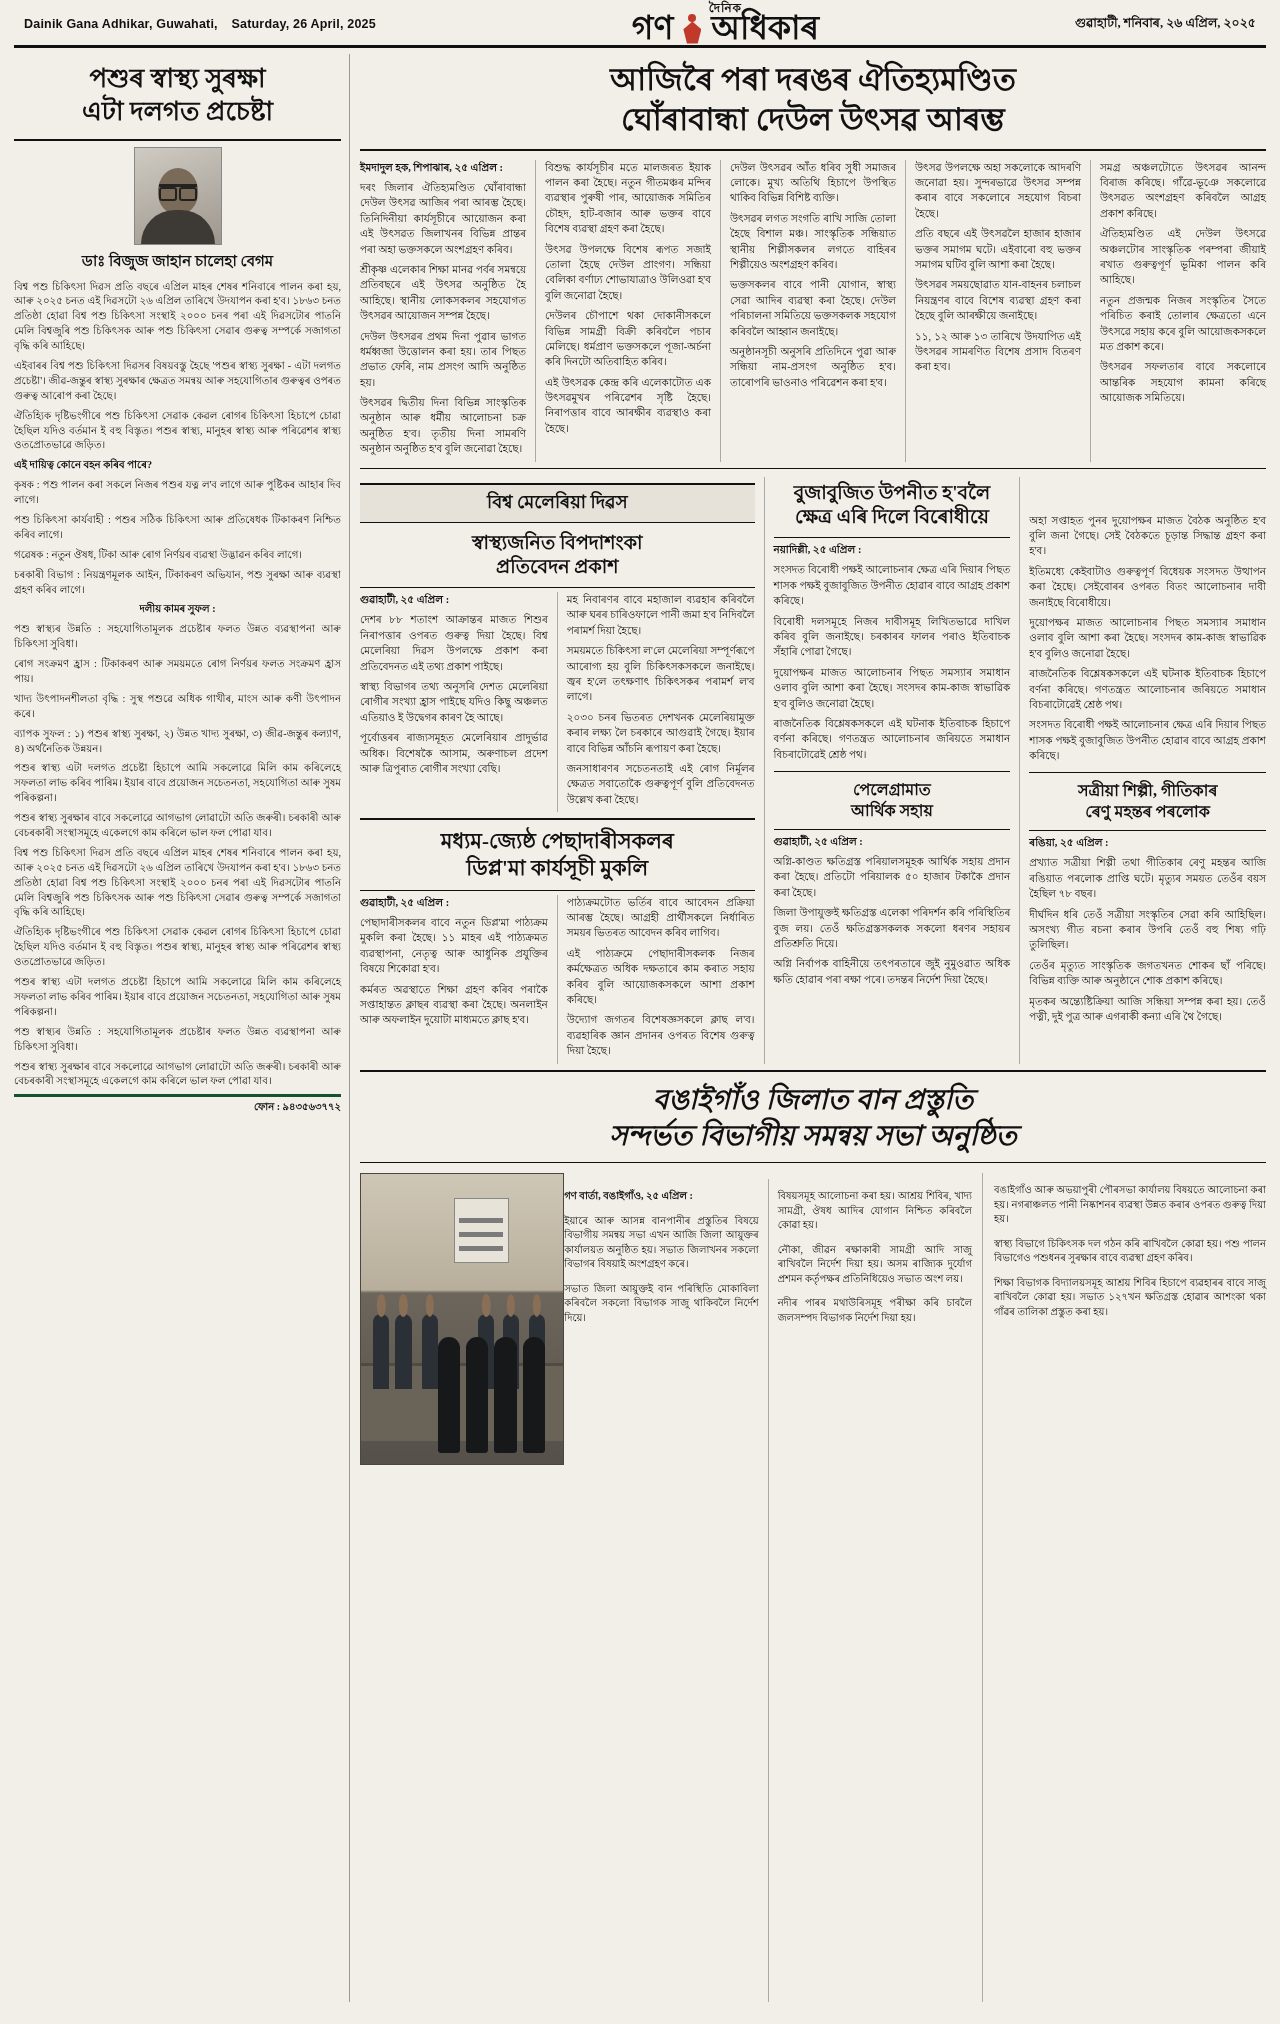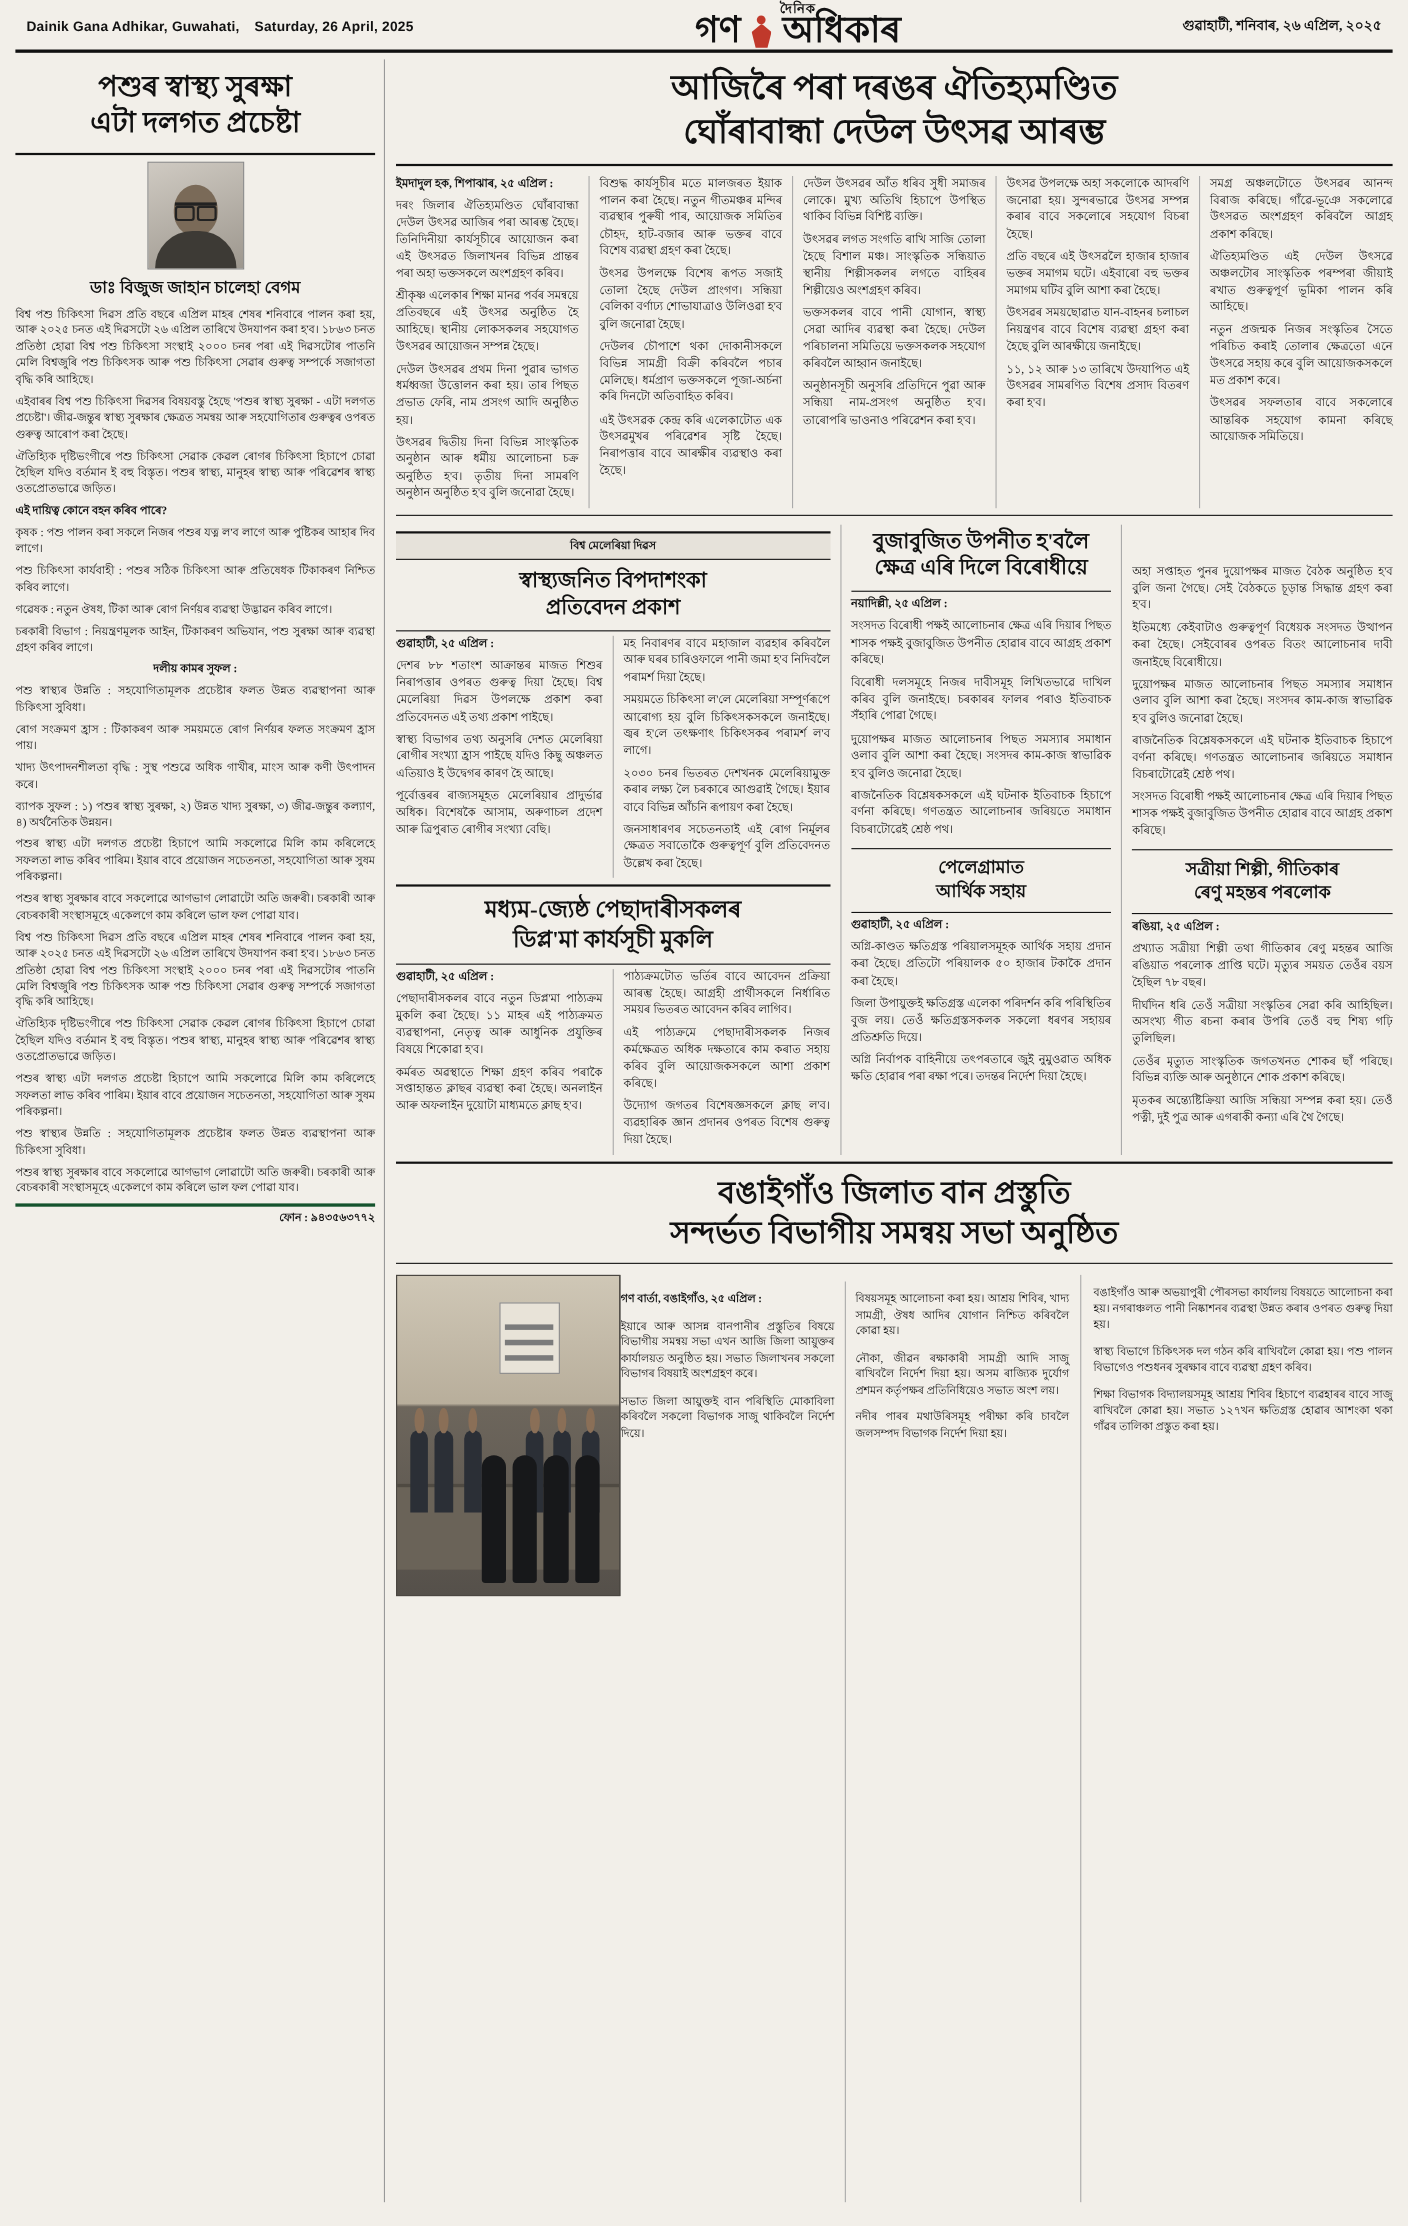--- a/index.html
+++ b/index.html
@@ -112,21 +112,21 @@
     flex:0 0 1px;background:#aaa;align-self:stretch;
   }
   .dateline{font-weight:bold;}
   
   .sub-head{
     text-align:center;font-weight:bold;font-size:19px;line-height:1.3;padding:4px 0 3px 0;
   }
   .sub-head div{white-space:nowrap;}
   .sub-head.sm{font-size:16px;}
   .boxlabel{
-    text-align:center;font-weight:bold;font-size:10px;
+    text-align:center;font-weight:bold;font-size:18px;
     border-top:2px solid #111;border-bottom:1px solid #111;
     padding:3px 0;margin:6px 0 4px 0;background:#e6e2da;
   }
   .mid-head{
     text-align:center;font-weight:bold;font-size:21px;line-height:1.3;padding:4px 0 3px 0;
   }
   
   .newsphoto{
     width:100%;height:290px;background:#4a4641;position:relative;overflow:hidden;border:1px solid #4a4641;
   }
@@ -134,21 +134,21 @@
   .np-banner{position:absolute;left:46%;top:8%;width:26%;height:22%;background:#e8e3d8;border:1px solid #888;}
   .np-banner:after{content:"";position:absolute;left:8%;top:30%;width:84%;height:8%;background:#7b7b7b;box-shadow:0 14px 0 #7b7b7b,0 28px 0 #7b7b7b;}
   .np-table{position:absolute;left:0;right:0;bottom:8%;height:26%;background:#6a6358;border-top:3px solid #4f4a42;}
   .chair{position:absolute;bottom:4%;width:11%;height:40%;background:#17181a;border-radius:14px 14px 4px 4px;}
   .person{position:absolute;bottom:26%;width:8%;height:26%;background:#2b2f36;border-radius:16px 16px 0 0;}
   .person:before{content:"";position:absolute;left:50%;top:-26%;transform:translateX(-50%);width:52%;height:30%;border-radius:50%;background:#8a6f57;}
   
   .banner-head{
     text-align:center;font-weight:bold;font-size:28px;line-height:1.3;padding:6px 0 4px 0;
   }
-  .banner-head div{white-space:nowrap;}
+  .banner-head div{white-space:nowrap;font-style:italic;}
   .small-just{font-size:10px;line-height:1.45;text-align:justify;}
   .vsep{border-left:1px solid #aaa;}
 </style>
 </head>
 <body>
 
 <div class="page">
 
   <div class="masthead">
     <div class="mh-left">

